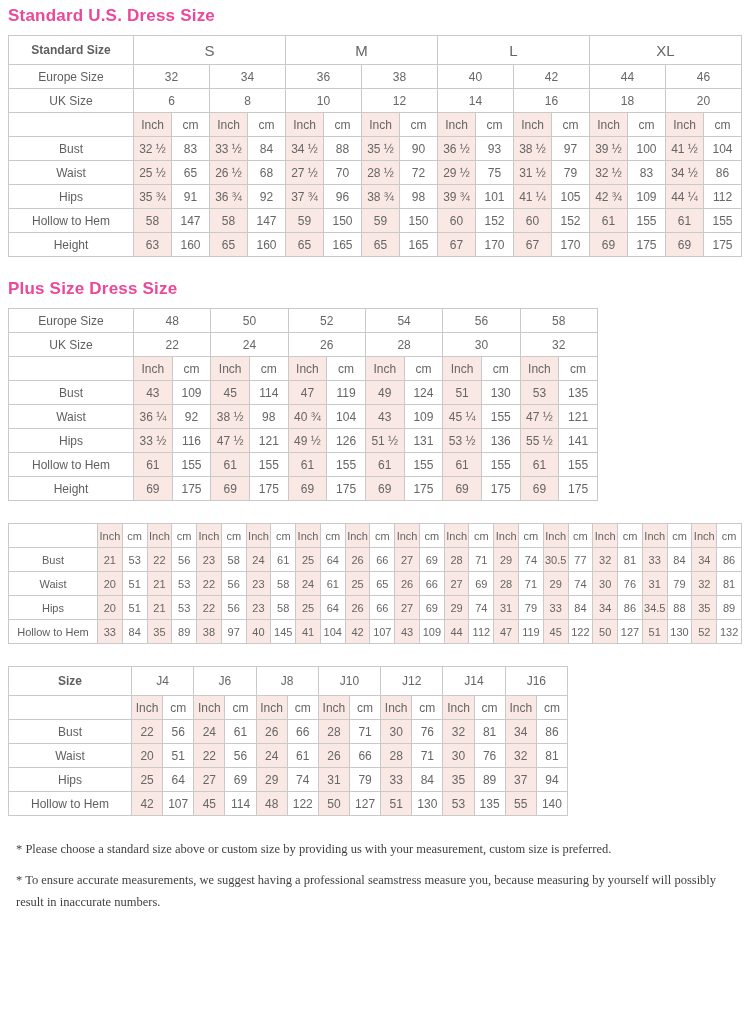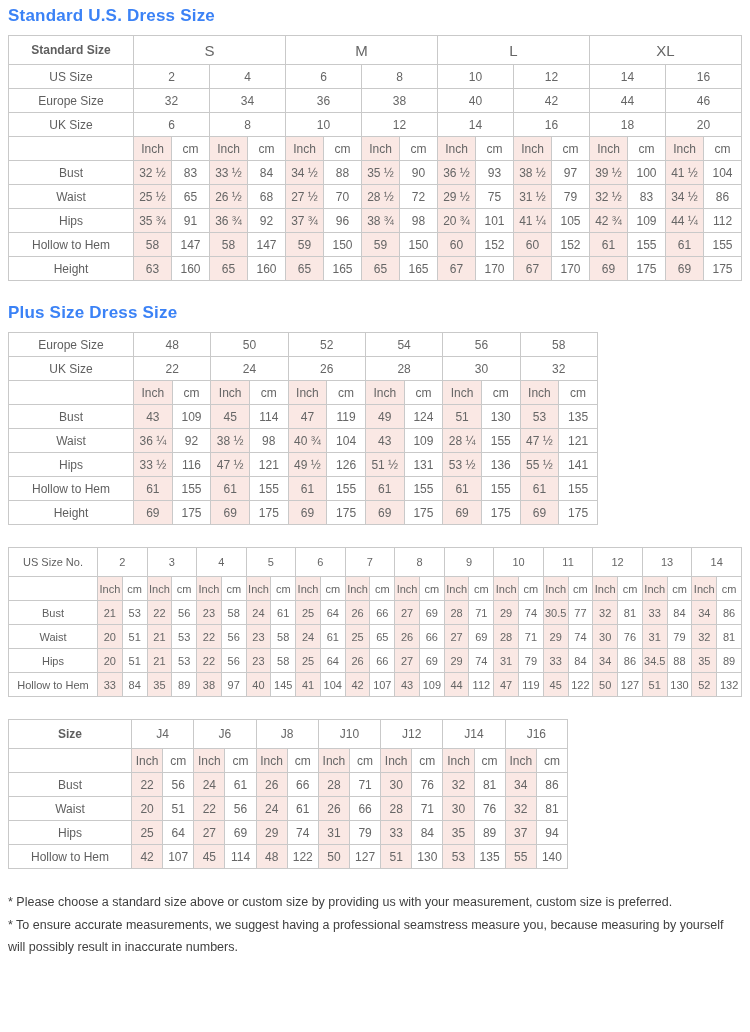--- a/index.html
+++ b/index.html
@@ -1,37 +1,37 @@
 <!DOCTYPE html>
 <html><head>
 <meta charset="utf-8">
 <style>
   * { box-sizing: border-box; }
   html, body { margin: 0; padding: 0; background: #ffffff; }
   body { font-family: "Liberation Sans", sans-serif; }
   .page { width: 750px; padding: 6px 8px 10px 8px; }
   .section { margin: 0 0 22px 0; }
-  .title { color: #3b82f6; font-size: 17px; font-weight: 700; margin: 0 0 9px 0; letter-spacing: 0.2px; }
+  .title { color: #ec4899; font-size: 17px; font-weight: 700; margin: 0 0 9px 0; letter-spacing: 0.2px; }
   table.size-table { border-collapse: collapse; table-layout: fixed; color: #666; }
   table.size-table td {
     border: 1px solid #c9c9c9;
     text-align: center;
     vertical-align: middle;
     height: 24px;
     padding: 0 1px;
     overflow: hidden;
     white-space: nowrap;
   }
   table.size-table tr.first td { height: 29px; }
   .pink { background: #fae8e4; }
   .bold { font-weight: 700; }
   .lg { font-size: 15px; }
   .label-cell { color: #5f5f5f; }
   .footnotes { margin-top: 14px; color: #3f3f3f; font-size: 12.5px; line-height: 1.8; }
-  .footnotes p { margin: 0; }
+  .footnotes p { margin: 8px; font-family: Liberation Serif, serif; }
 </style>
 </head>
 <body>
 
 <div class="page">
 
   <div class="section">
     <h2 class="title">Standard U.S. Dress Size</h2>
     <table class="size-table" style="width: 734px; font-size: 12px;">
         <colgroup>
@@ -53,31 +53,20 @@
           <col>
           <col>
         </colgroup>
         <tbody>
           <tr class="first">
             <td class="label-cell bold">Standard Size</td>
             <td class="lg" colspan="4">S</td>
             <td class="lg" colspan="4">M</td>
             <td class="lg" colspan="4">L</td>
             <td class="lg" colspan="4">XL</td>
-          </tr>
-          <tr>
-            <td class="label-cell">US Size</td>
-            <td colspan="2">2</td>
-            <td colspan="2">4</td>
-            <td colspan="2">6</td>
-            <td colspan="2">8</td>
-            <td colspan="2">10</td>
-            <td colspan="2">12</td>
-            <td colspan="2">14</td>
-            <td colspan="2">16</td>
           </tr>
           <tr>
             <td class="label-cell">Europe Size</td>
             <td colspan="2">32</td>
             <td colspan="2">34</td>
             <td colspan="2">36</td>
             <td colspan="2">38</td>
             <td colspan="2">40</td>
             <td colspan="2">42</td>
             <td colspan="2">44</td>
@@ -154,21 +143,21 @@
           <tr>
             <td class="label-cell">Hips</td>
             <td class="pink">35 ¾</td>
             <td>91</td>
             <td class="pink">36 ¾</td>
             <td>92</td>
             <td class="pink">37 ¾</td>
             <td>96</td>
             <td class="pink">38 ¾</td>
             <td>98</td>
-            <td class="pink">20 ¾</td>
+            <td class="pink">39 ¾</td>
             <td>101</td>
             <td class="pink">41 ¼</td>
             <td>105</td>
             <td class="pink">42 ¾</td>
             <td>109</td>
             <td class="pink">44 ¼</td>
             <td>112</td>
           </tr>
           <tr>
             <td class="label-cell">Hollow to Hem</td>
@@ -282,21 +271,21 @@
           <tr>
             <td class="label-cell">Waist</td>
             <td class="pink">36 ¼</td>
             <td>92</td>
             <td class="pink">38 ½</td>
             <td>98</td>
             <td class="pink">40 ¾</td>
             <td>104</td>
             <td class="pink">43</td>
             <td>109</td>
-            <td class="pink">28 ¼</td>
+            <td class="pink">45 ¼</td>
             <td>155</td>
             <td class="pink">47 ½</td>
             <td>121</td>
           </tr>
           <tr>
             <td class="label-cell">Hips</td>
             <td class="pink">33 ½</td>
             <td>116</td>
             <td class="pink">47 ½</td>
             <td>121</td>
@@ -368,36 +357,20 @@
           <col>
           <col>
           <col>
           <col>
           <col>
           <col>
           <col>
           <col>
         </colgroup>
         <tbody>
-          <tr class="first">
-            <td class="label-cell">US Size No.</td>
-            <td colspan="2">2</td>
-            <td colspan="2">3</td>
-            <td colspan="2">4</td>
-            <td colspan="2">5</td>
-            <td colspan="2">6</td>
-            <td colspan="2">7</td>
-            <td colspan="2">8</td>
-            <td colspan="2">9</td>
-            <td colspan="2">10</td>
-            <td colspan="2">11</td>
-            <td colspan="2">12</td>
-            <td colspan="2">13</td>
-            <td colspan="2">14</td>
-          </tr>
           <tr>
             <td class="label-cell"></td>
             <td class="pink">Inch</td>
             <td>cm</td>
             <td class="pink">Inch</td>
             <td>cm</td>
             <td class="pink">Inch</td>
             <td>cm</td>
             <td class="pink">Inch</td>
             <td>cm</td>

